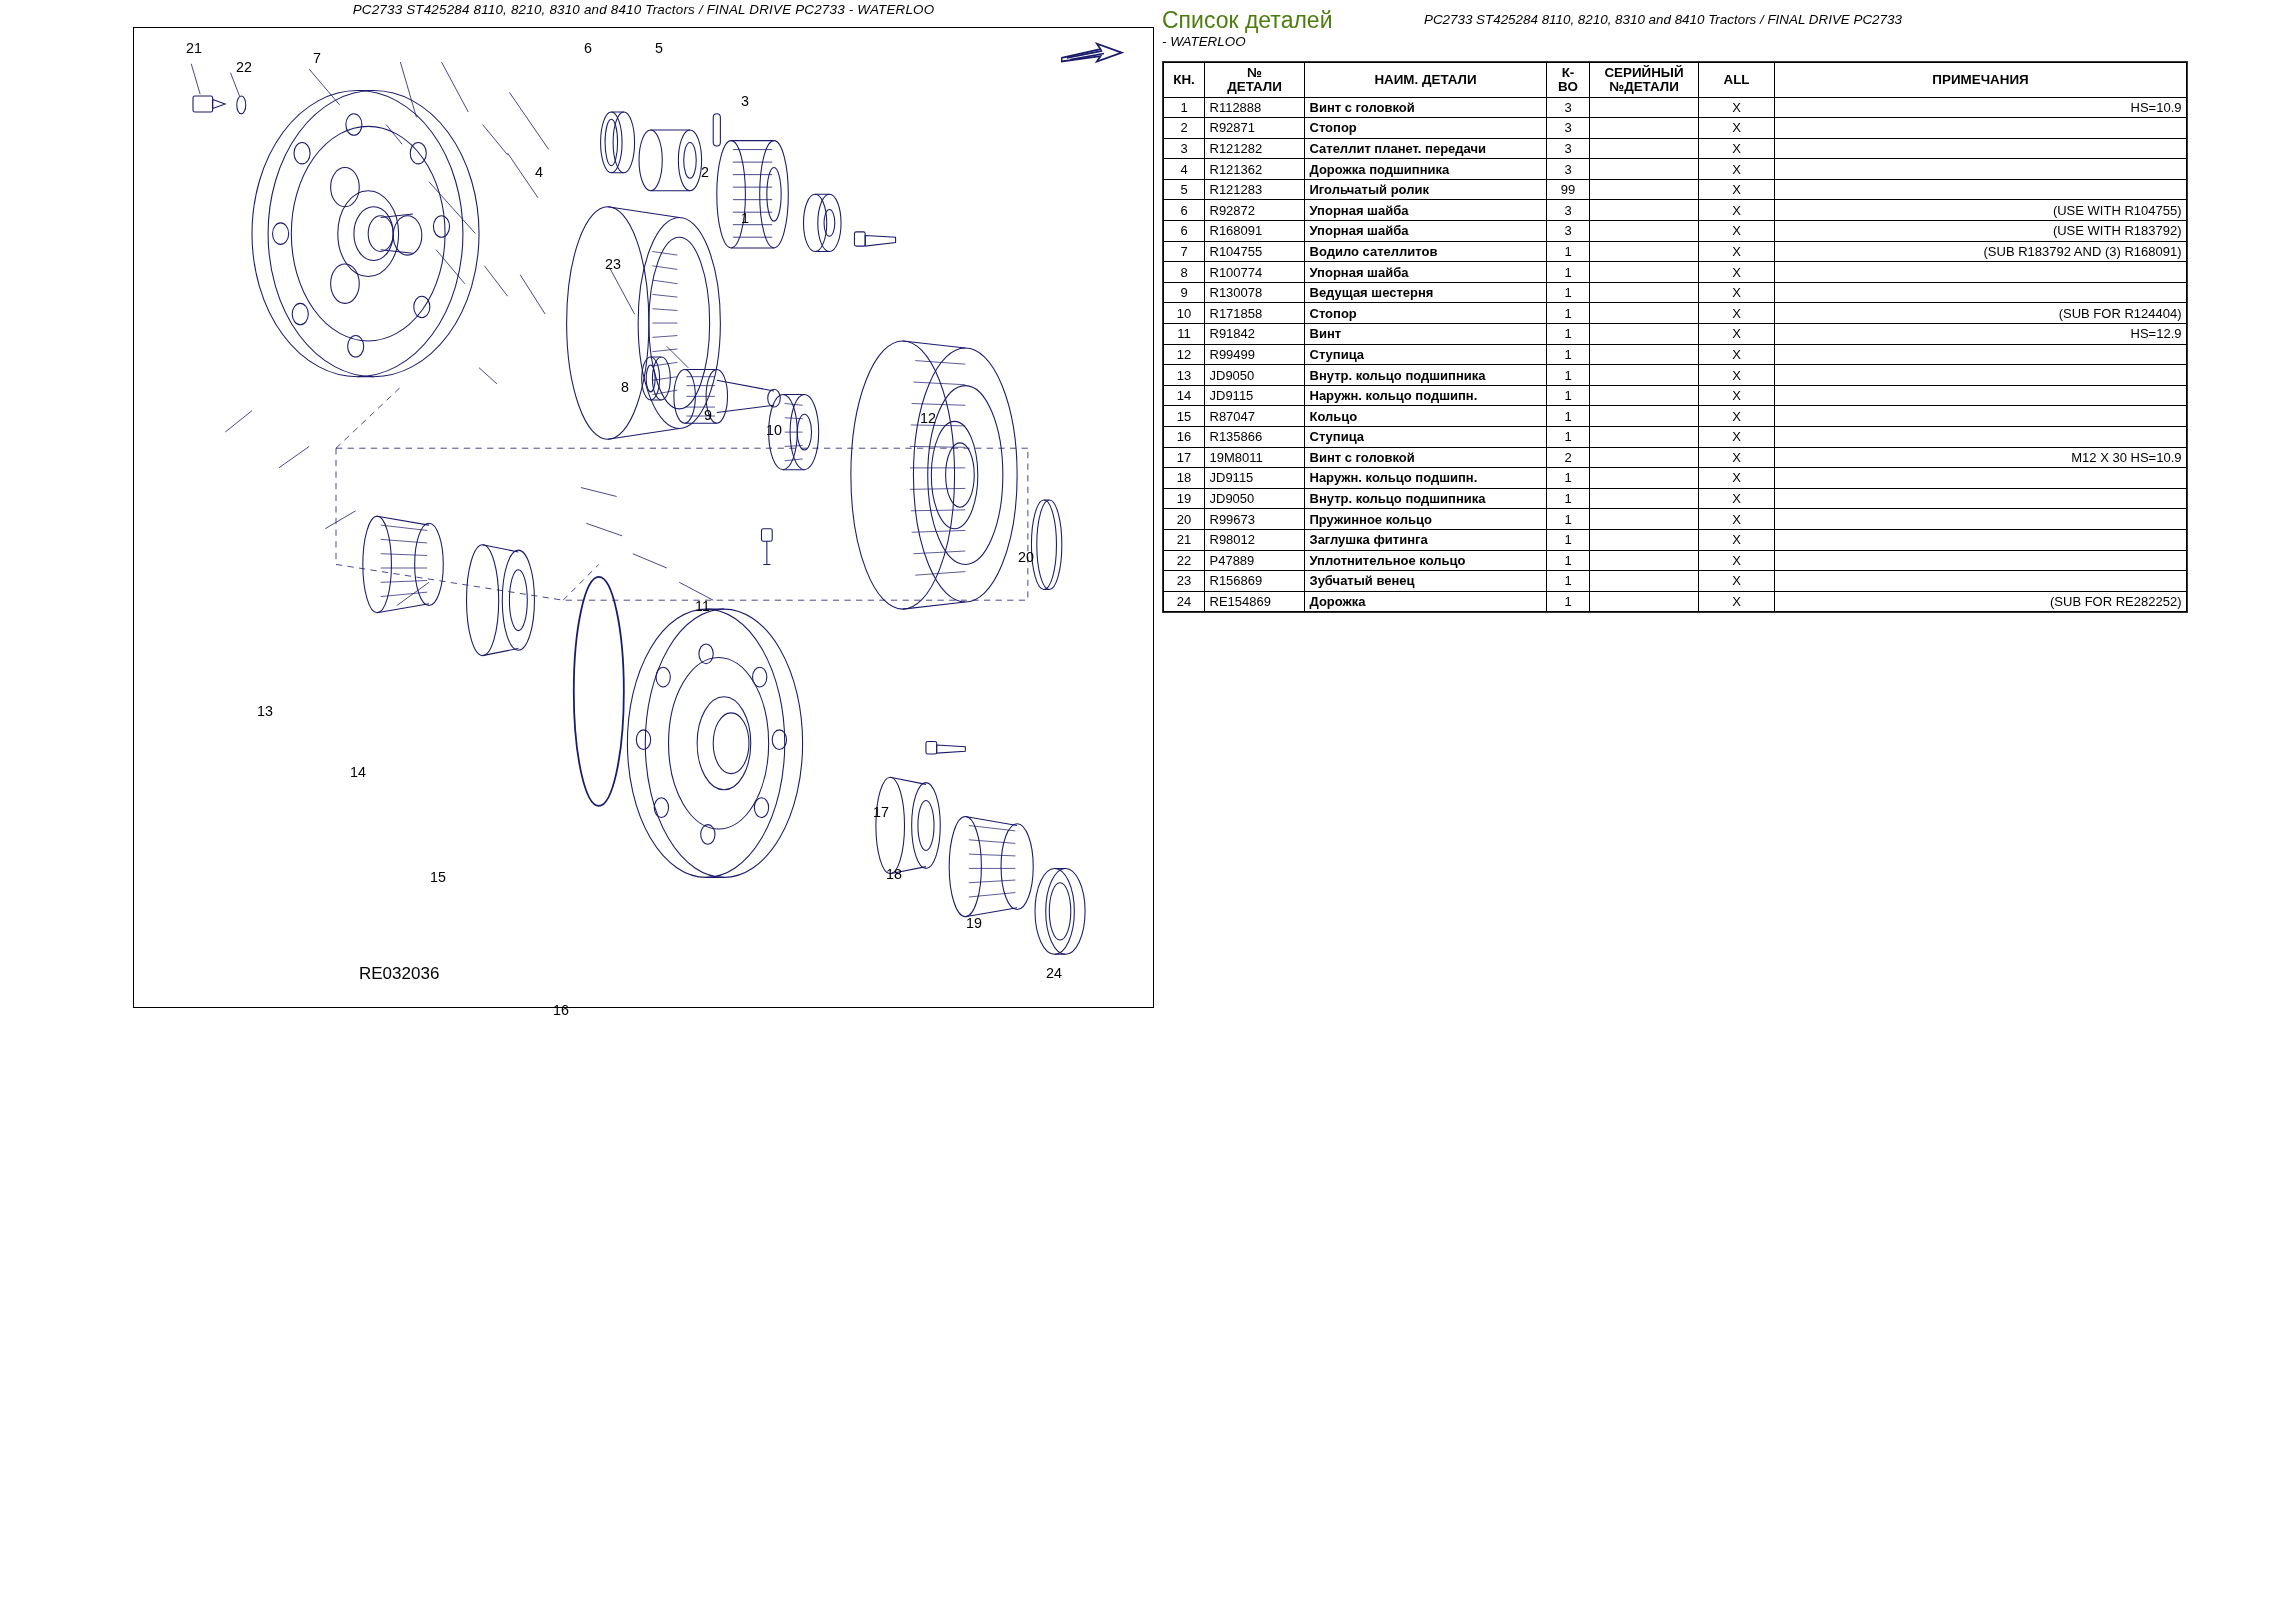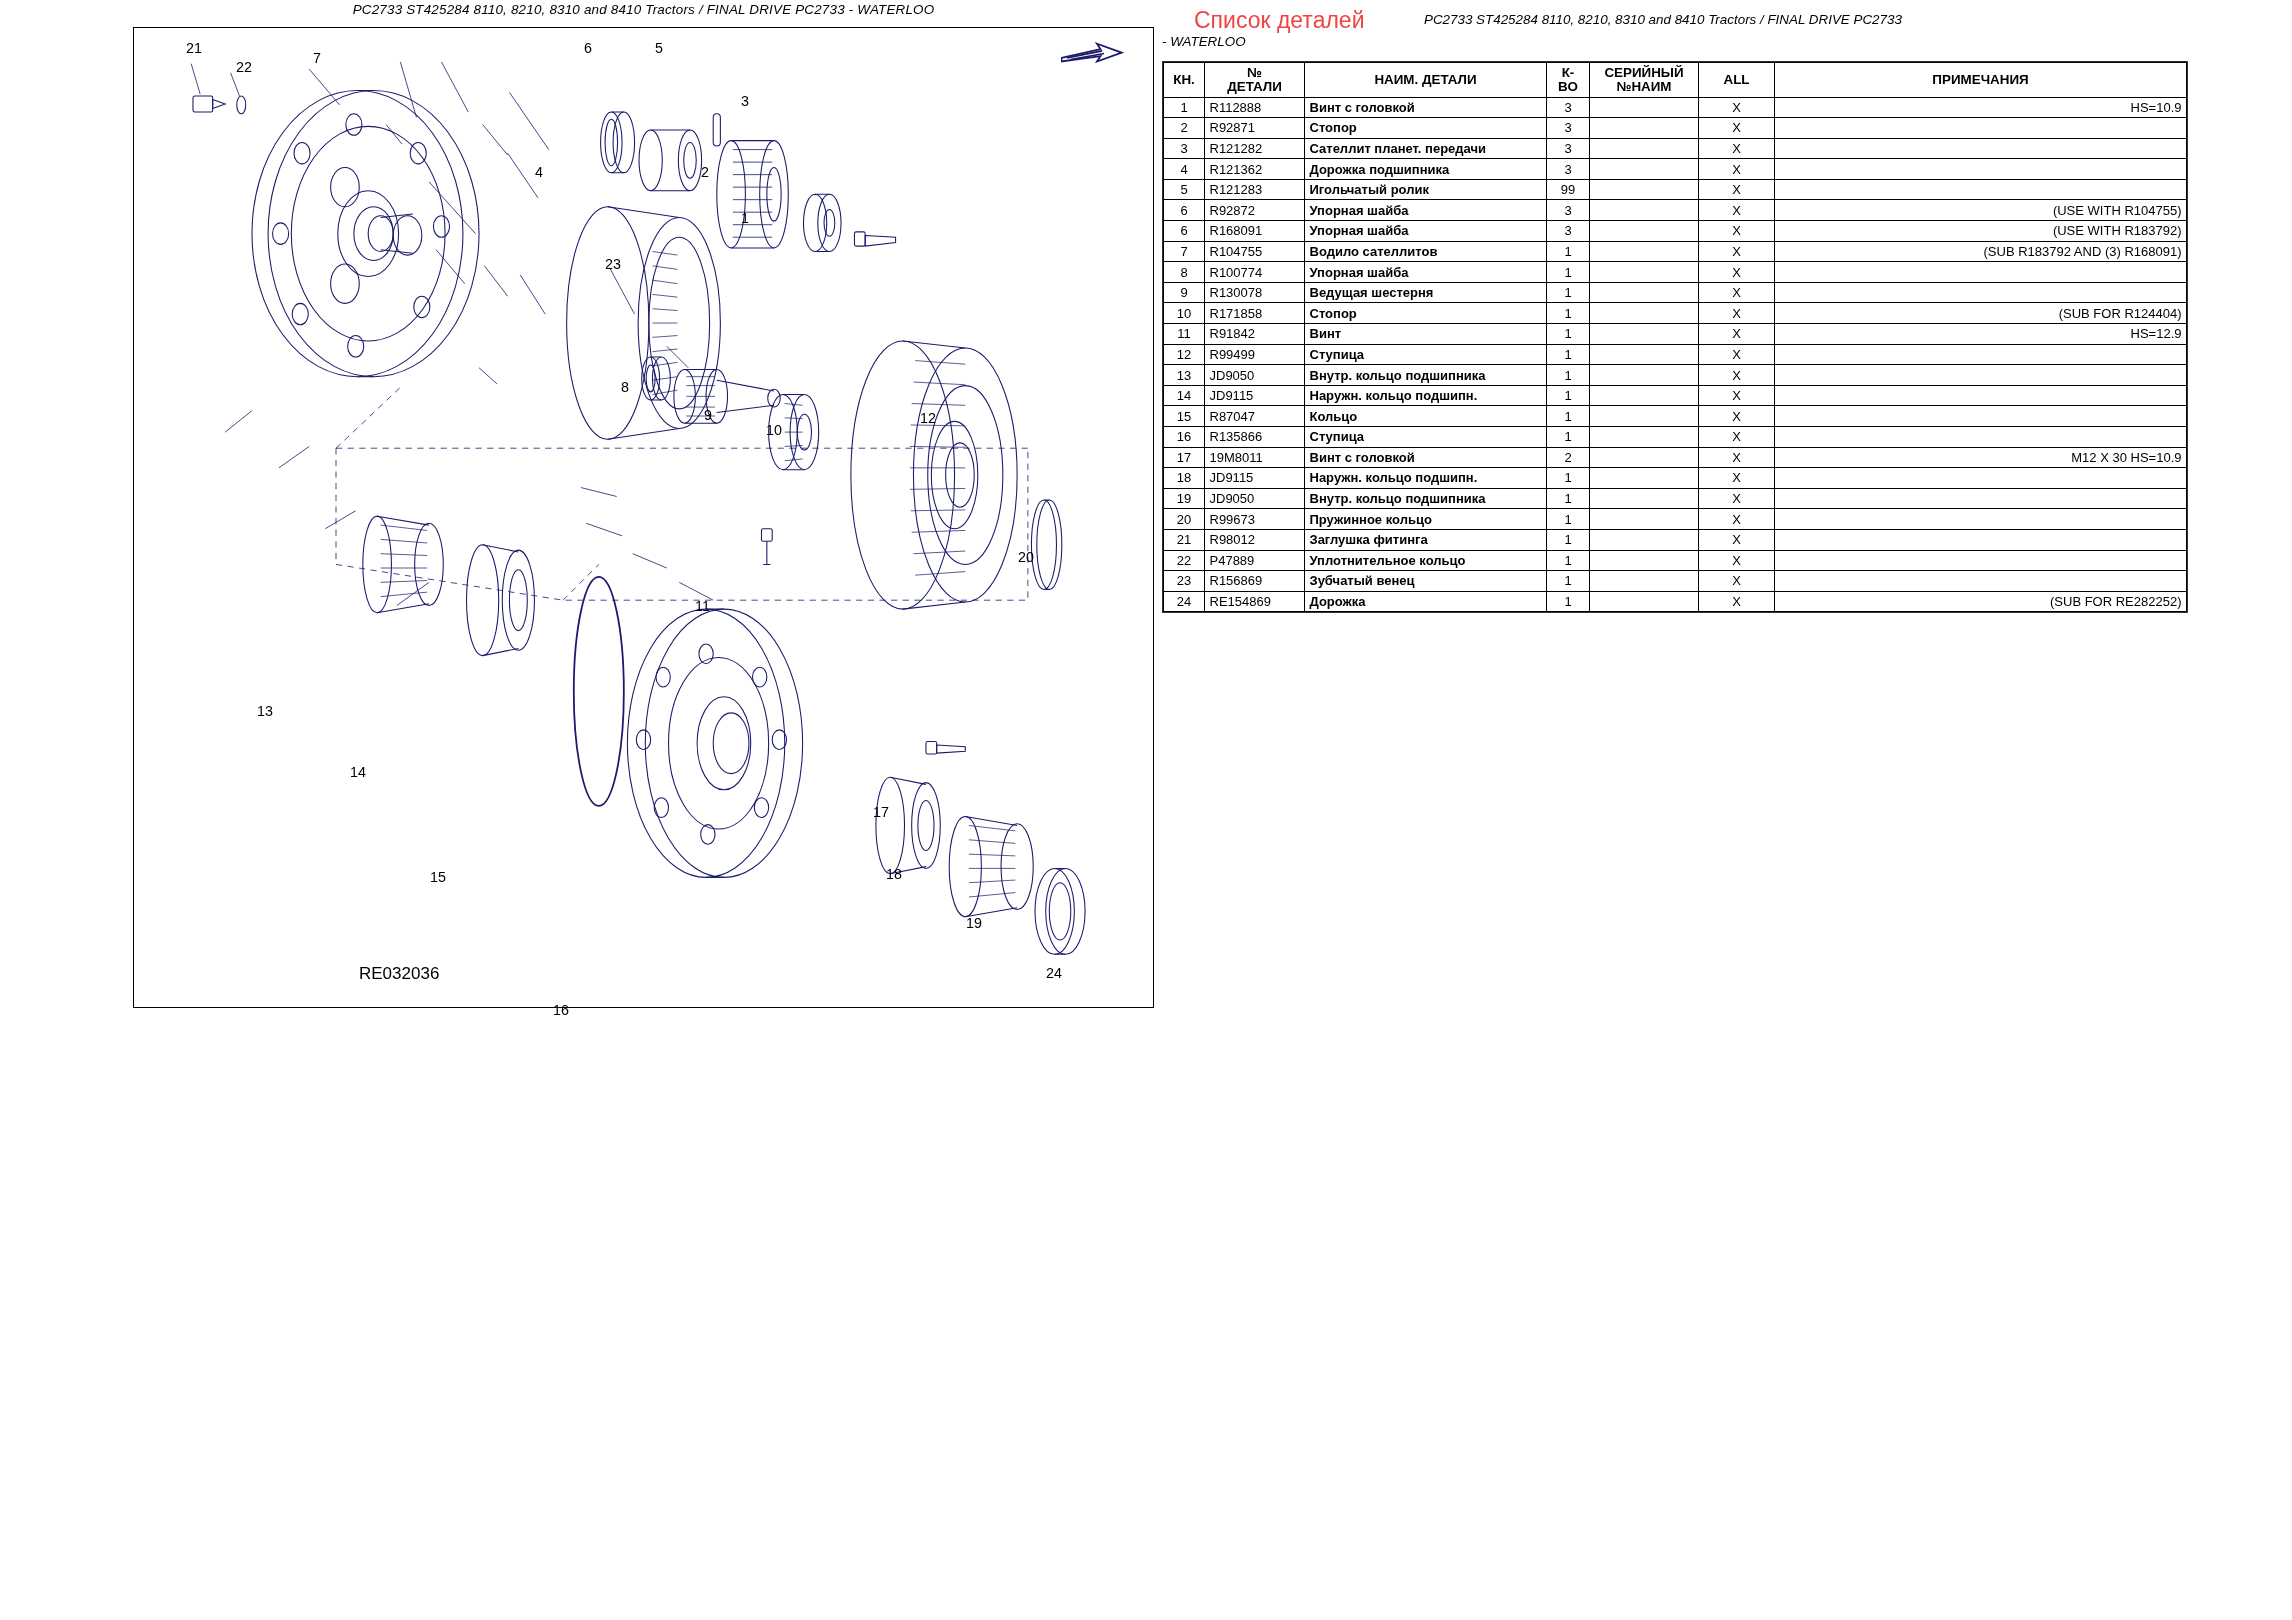--- a/index.html
+++ b/index.html
@@ -62,25 +62,25 @@
   svg.art {
     position: absolute;
     left: 0; top: 0;
     width: 100%; height: 100%;
     pointer-events: none;
   }
 
   
   #list-title {
     position: absolute;
-    left: 1194px;
+    left: 1162px;
     top: 7.2px;
     font-size: 23px;
     font-family: "Liberation Sans", sans-serif;
-    color: #ef4444;
+    color: #4d7c0f;
   }
   #list-subtitle {
     position: absolute;
     left: 1162px;
     top: 34px;
     font-size: 13.4px;
     font-style: italic;
   }
   #list-header-right {
     position: absolute;
@@ -413,21 +413,21 @@
         </th>
         <th class="c-name">
           <div>НАИМ. ДЕТАЛИ</div>
         </th>
         <th class="c-qty">
           <div>К-</div>
           <div>ВО</div>
         </th>
         <th class="c-ser">
           <div>СЕРИЙНЫЙ</div>
-          <div>№НАИМ</div>
+          <div>№ДЕТАЛИ</div>
         </th>
         <th class="c-all">
           <div>ALL</div>
         </th>
         <th class="c-note">
           <div>ПРИМЕЧАНИЯ</div>
         </th>
       </tr>
     </thead>
     <tbody id="parts-body">

